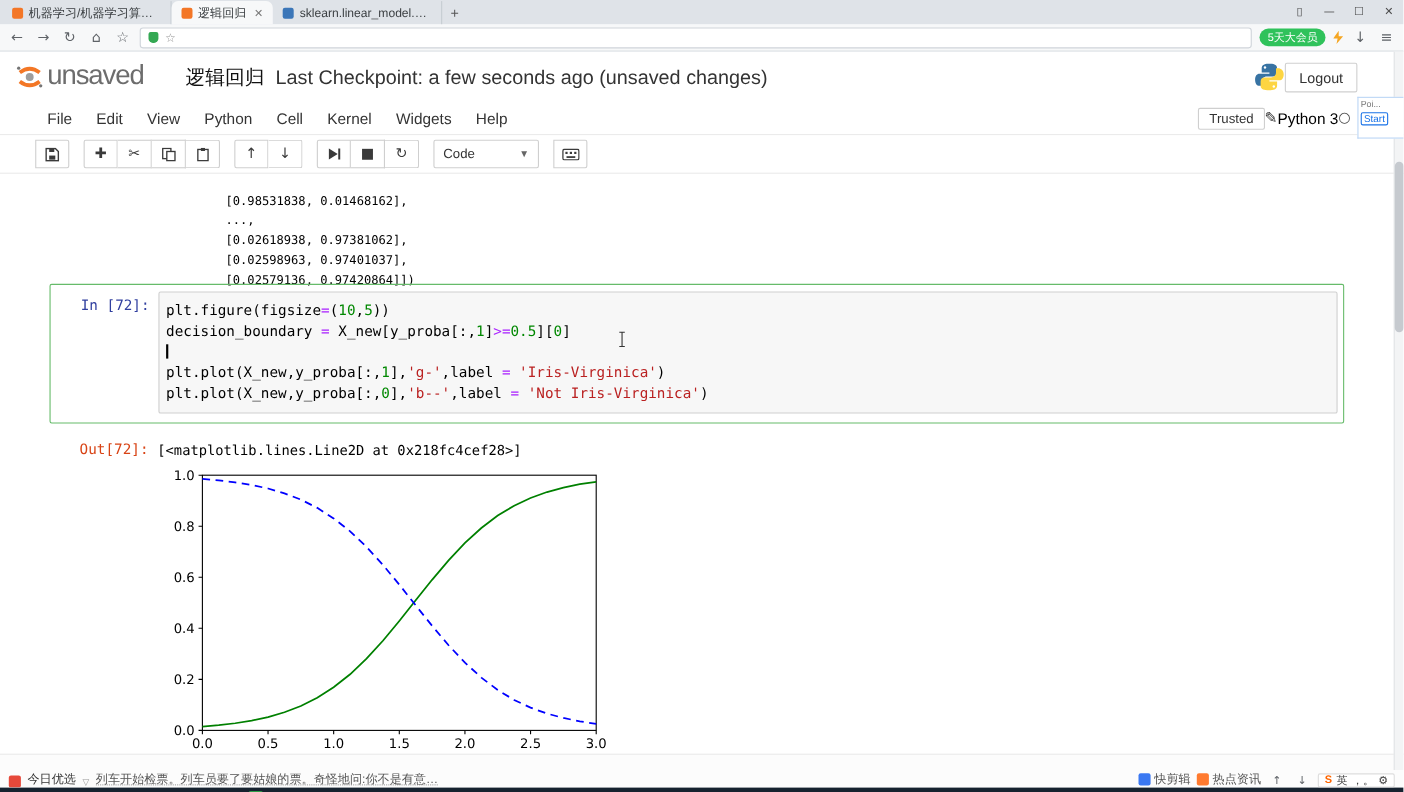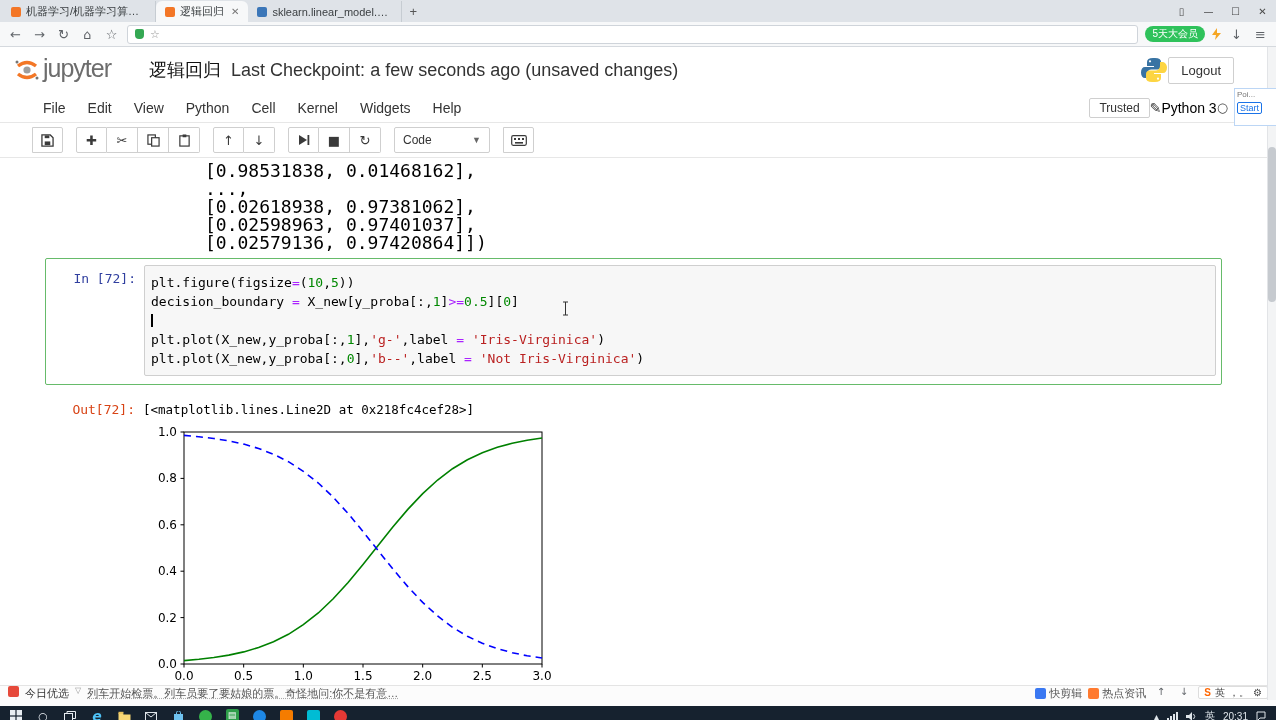--- a/index.html
+++ b/index.html
@@ -49,21 +49,21 @@
 .bgroup{display:flex}
 .tbtn{height:26px;min-width:31px;background:#fff;border:1px solid #cfcfcf;display:flex;align-items:center;justify-content:center;color:#3a3a3a;font-size:13px;font-family:"DejaVu Sans",sans-serif;padding:0 5px}
 .tbtn+.tbtn{border-left:none}
 .bgroup .tbtn:first-child{border-radius:2px 0 0 2px}
 .bgroup .tbtn:last-child{border-radius:0 2px 2px 0}
 .cellsel{width:96px;height:26px;border:1px solid #cfcfcf;border-radius:2px;background:#fff;display:flex;align-items:center;justify-content:space-between;padding:0 8px;font-size:12px;color:#333}
 .cellsel .car{font-size:9px;color:#666}
 
 
 .content{position:relative;height:527px;background:#fff;overflow:hidden}
-.prevout{position:absolute;left:205px;top:4px;font-family:"DejaVu Sans Mono",monospace;font-size:18px;line-height:18px;color:#000;white-space:pre}
+.prevout{position:absolute;left:205px;top:16px;font-family:"DejaVu Sans Mono",monospace;font-size:11px;line-height:18px;color:#000;white-space:pre}
 .cell{position:absolute;left:45px;right:54px;top:100px;border:1.5px solid #66bb6a;border-radius:2px;display:flex;padding:6px 5px 8px 0}
 .pcol{width:98px;flex:none;text-align:right;padding:6px 8px 0 0;font-family:"DejaVu Sans Mono",monospace;font-size:13px}
 .pin{color:#303f9f}
 .pout{color:#d84315}
 .editor{flex:1;background:#f7f7f7;border:1px solid #cfcfcf;border-radius:2px;padding:7px 6px;font-family:"DejaVu Sans Mono",monospace;font-size:13px;line-height:19px;color:#000}
 .code-line{white-space:pre;height:19px}
 .tok-n{color:#080}.tok-s{color:#ba2121}.tok-o{color:#aa22ff}.tok-p{color:#000}
 .caret{display:inline-block;width:1.5px;height:13px;background:#000;transform:translateY(2px)}
 .outrow{position:absolute;left:45px;right:54px;top:238px;display:flex}
 .outtxt{font-family:"DejaVu Sans Mono",monospace;font-size:12.5px;color:#000;padding-top:6px;white-space:pre}
@@ -73,21 +73,21 @@
 
 .sbar{position:absolute;right:0;top:47px;width:9px;height:653px;background:#f3f4f5;border-left:1px solid #e2e4e7;z-index:5}
 .sthumb{position:absolute;left:0;top:100px;width:8px;height:155px;background:#c6cacf;border-radius:4px}
 
 
 .overlay{position:absolute;right:0;top:88px;width:42px;height:38px;background:#fff;border:1px solid #bcd6f5;border-right:none;z-index:9;padding:1px 2px;overflow:hidden}
 .overlay .ot{font-size:8px;color:#777;white-space:nowrap}
 .overlay .ob{font-size:9px;color:#1a73e8;border:1px solid #1a73e8;border-radius:2px;background:#fff;padding:0 2px;margin-top:2px;white-space:nowrap}
 
 
-.ticker{height:21px;background:#fcfcfc;border-top:1px solid #e4e4e4;display:flex;align-items:flex-start;padding:0 8px;font-size:11px;color:#555;gap:6px;overflow:hidden}
+.ticker{height:31px;background:#fcfcfc;border-top:1px solid #e4e4e4;display:flex;align-items:flex-end;padding:0 8px;font-size:11px;color:#555;gap:6px;overflow:hidden}
 .tsq{width:11px;height:11px;border-radius:2px;flex:none}
 .tsrc{color:#333;white-space:nowrap}
 .tcaret{color:#999;font-size:8px}
 .tlink{flex:1;color:#555;white-space:nowrap;overflow:hidden;text-overflow:ellipsis;text-decoration:underline dotted #aaa}
 .ttool{display:flex;align-items:center;gap:3px;white-space:nowrap}
 .ime{display:flex;align-items:center;gap:4px;background:#fff;border:1px solid #ddd;border-radius:2px;padding:0 5px;height:13px;font-size:10px;color:#444}
 .ime .s{color:#f60;font-weight:bold}
 
 
 .taskbar{height:20px;background:#16222f;display:flex;align-items:center;padding:0 4px;gap:3px}
@@ -145,21 +145,21 @@
 
 <div class="jheader">
   <div class="jlogo">
     <svg width="26" height="26" viewBox="0 0 26 26">
       <path d="M4 9 Q 13 2 22 9" stroke="#f37726" stroke-width="3.4" fill="none"></path>
       <path d="M4 17 Q 13 24 22 17" stroke="#f37726" stroke-width="3.4" fill="none"></path>
       <circle cx="13" cy="13" r="3.6" fill="#9e9e9e"></circle>
       <circle cx="3" cy="5" r="1.5" fill="#757575"></circle>
       <circle cx="23" cy="21" r="1.5" fill="#757575"></circle>
     </svg>
-    <span class="jlogo-text">jupyter</span>
+    <span class="jlogo-text">unsaved</span>
   </div>
   <span class="nbtitle">逻辑回归</span>
   <span class="ckpt">Last Checkpoint: a few seconds ago (unsaved changes)</span>
   <div class="hdr-right">
     <svg width="28" height="28" viewBox="0 0 28 28">
       <path d="M13 2c-4 0-6 1.5-6 4v4h7v1H5c-2.5 0-4 2-4 5.5S2.5 22 5 22h2v-4c0-2.5 2-4.5 4.5-4.5h6c2 0 3.5-1.5 3.5-3.5V6c0-2.5-2-4-6-4z" fill="#3873a3"></path>
       <path d="M15 26c4 0 6-1.5 6-4v-4h-7v-1h9c2.5 0 4-2 4-5.5S24.5 6 22 6h-2v4c0 2.5-2 4.5-4.5 4.5h-6c-2 0-3.5 1.5-3.5 3.5v4c0 2.5 2 4 6 4z" fill="#fdd542"></path>
       <circle cx="10" cy="5.3" r="1.1" fill="#fff"></circle>
         <circle cx="18" cy="22.7" r="1.1" fill="#fff"></circle>
     </svg>

